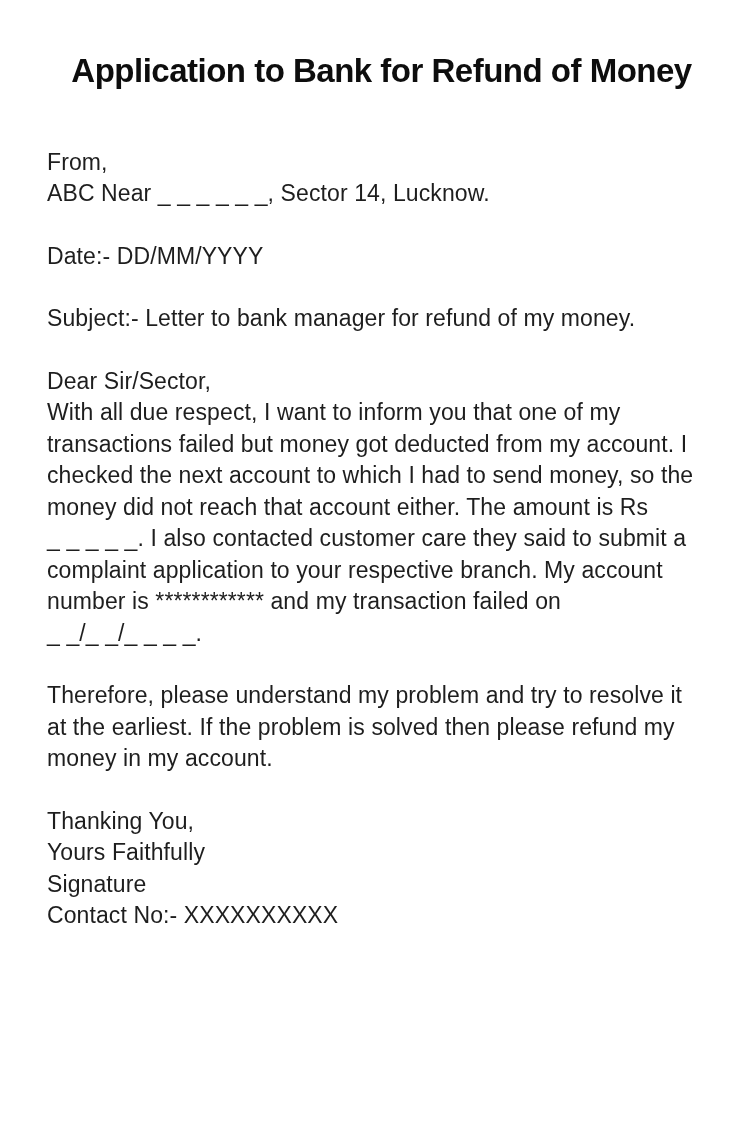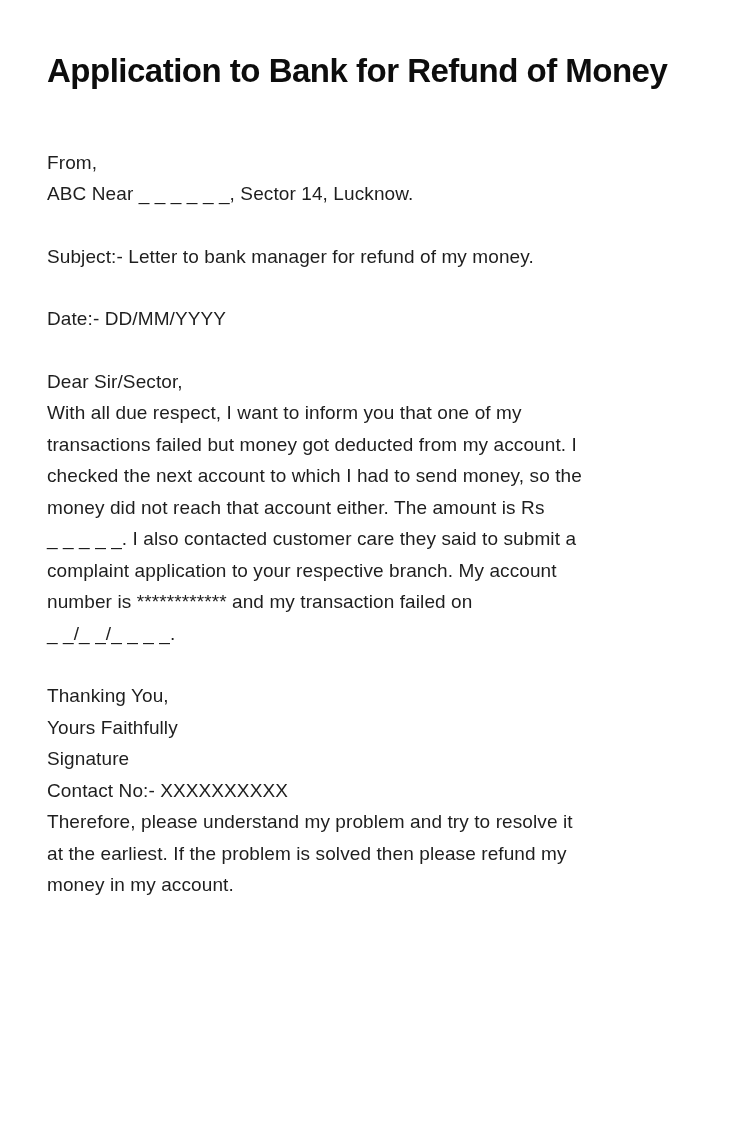--- a/index.html
+++ b/index.html
@@ -14,65 +14,66 @@
     background: #ffffff;
     box-sizing: border-box;
     padding: 52px 40px 0 47px;
     font-family: "Liberation Sans", "DejaVu Sans", sans-serif;
     color: #1e1e1e;
     overflow: hidden;
   }
   .doc-title {
     width: 669px;
     margin: 0 auto 56px auto;
+    text-align: center;
     font-size: 33px;
     line-height: 1.18;
     font-weight: 800;
     letter-spacing: -0.5px;
     color: #0d0d0d;
     white-space: nowrap;
   }
   .block {
-    font-size: 19px;
+    font-size: 23px;
     line-height: 31.5px;
     margin: 0 0 31px 0;
     white-space: pre-line;
     letter-spacing: 0.1px;
   }
   .closing {
     margin-bottom: 0;
   }
 </style>
 </head>
 <body>
 
 <div class="page">
 
   <h1 class="doc-title">Application to Bank for Refund of Money</h1>
 
   <div class="block"><span>From,</span>
 <span>ABC Near _ _ _ _ _ _, Sector 14, Lucknow.</span></div>
 
 
+  <div class="block">Date:- DD/MM/YYYY</div>
+
   <div class="block">Subject:- Letter to bank manager for refund of my money.</div>
-
-  <div class="block">Date:- DD/MM/YYYY</div>
 
   <div class="block"><span>Dear Sir/Sector,</span>
 <span>With all due respect, I want to inform you that one of my
 transactions failed but money got deducted from my account. I
 checked the next account to which I had to send money, so the
 money did not reach that account either. The amount is Rs
 _ _ _ _ _. I also contacted customer care they said to submit a
 complaint application to your respective branch. My account
 number is ************ and my transaction failed on
 _ _/_ _/_ _ _ _.</span></div>
 
+  <div class="block">Therefore, please understand my problem and try to resolve it
+at the earliest. If the problem is solved then please refund my
+money in my account.</div>
+
   <div class="block closing">Thanking You,
 Yours Faithfully
 Signature
 Contact No:- XXXXXXXXXX</div>
 
-  <div class="block">Therefore, please understand my problem and try to resolve it
-at the earliest. If the problem is solved then please refund my
-money in my account.</div>
-
 </div>
 
 </body></html>

